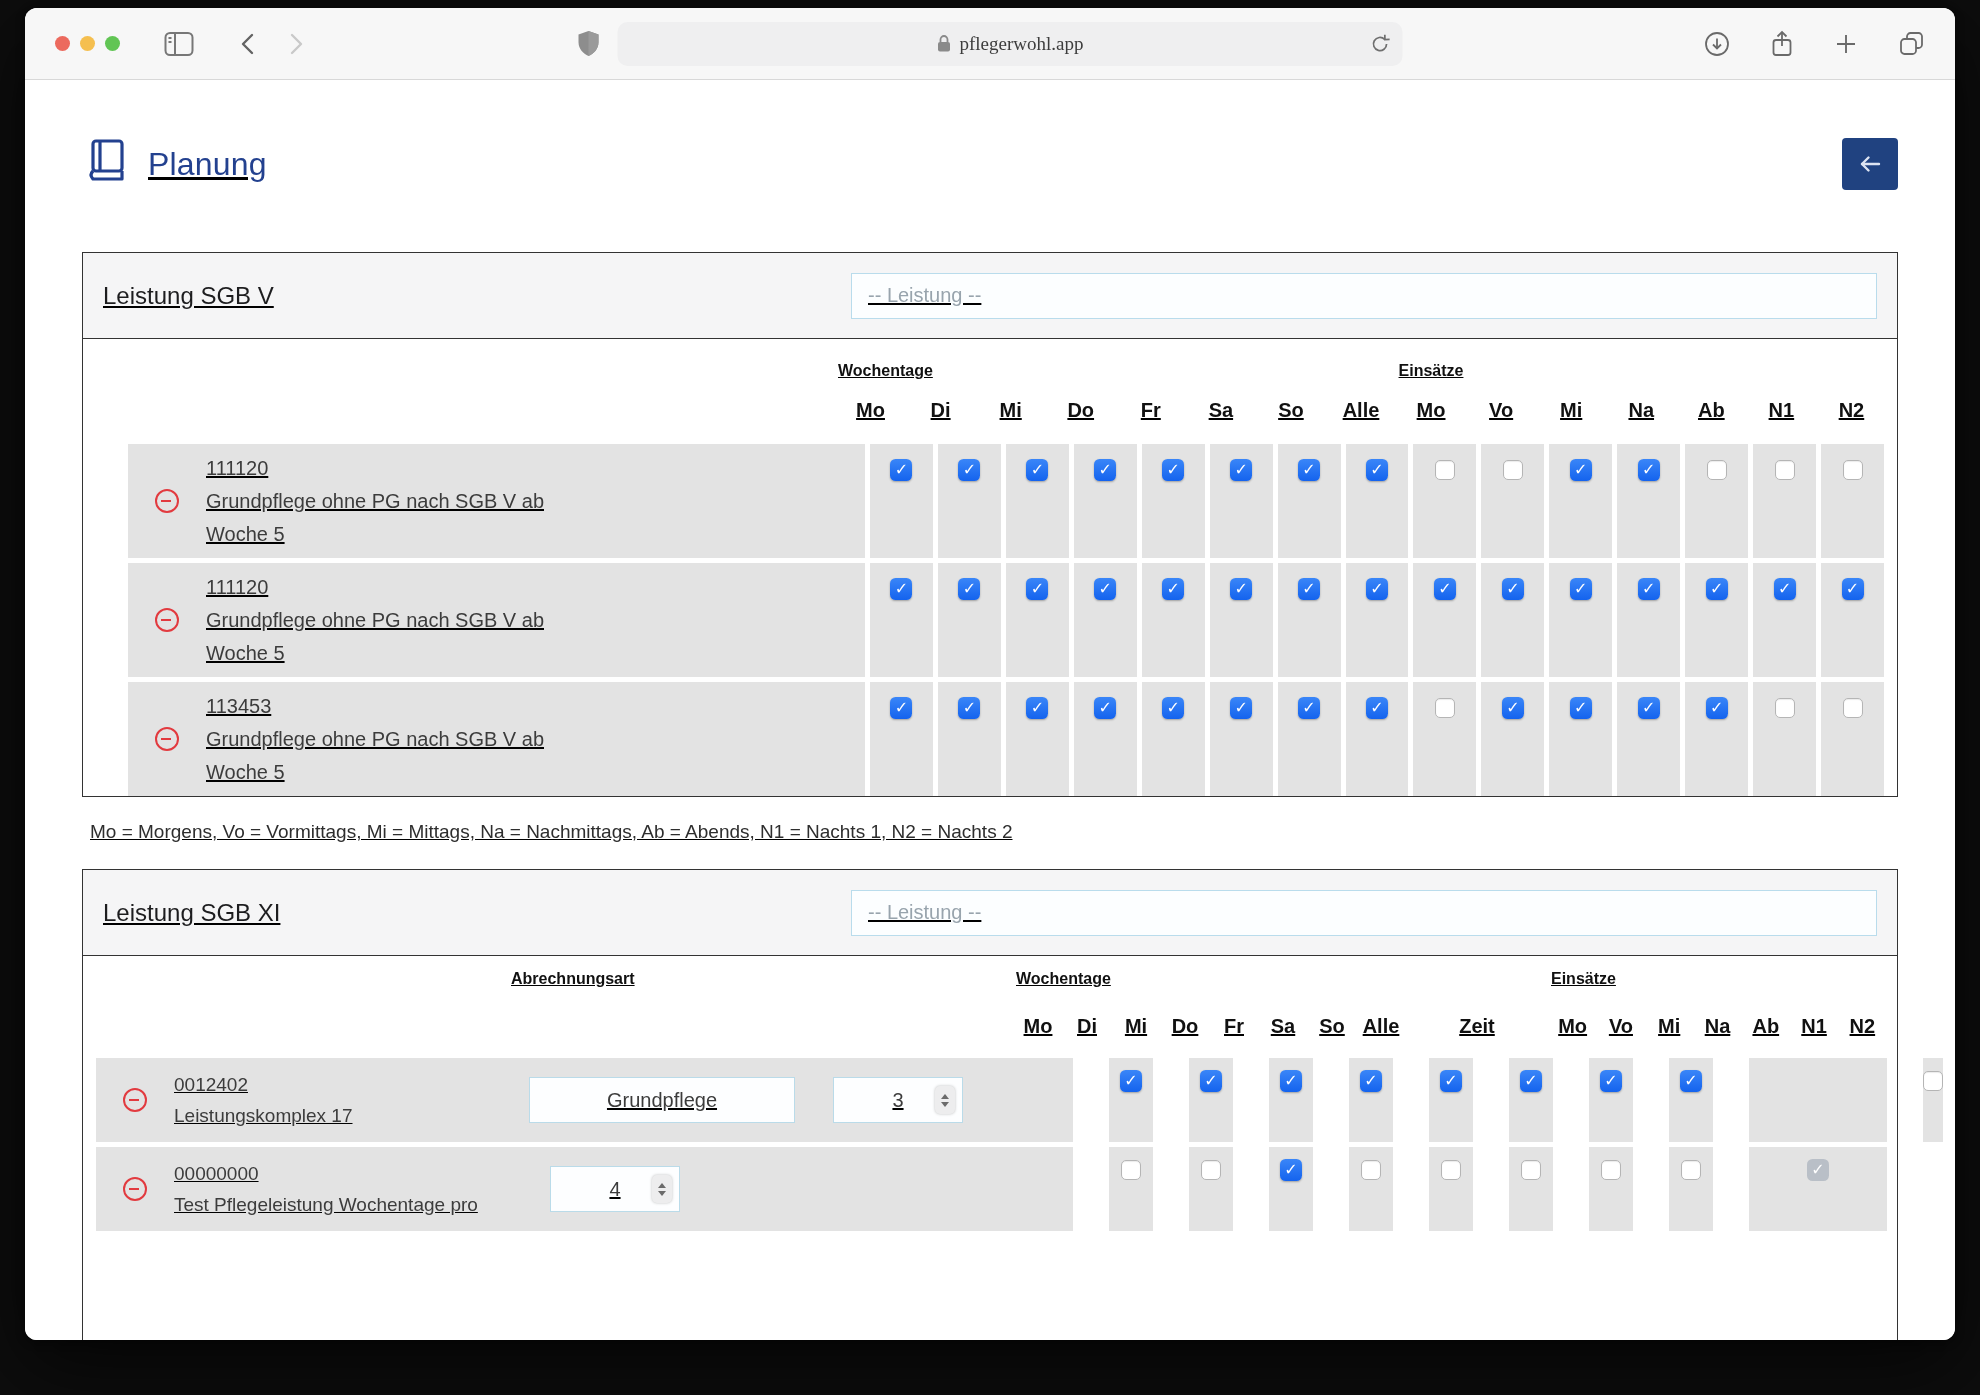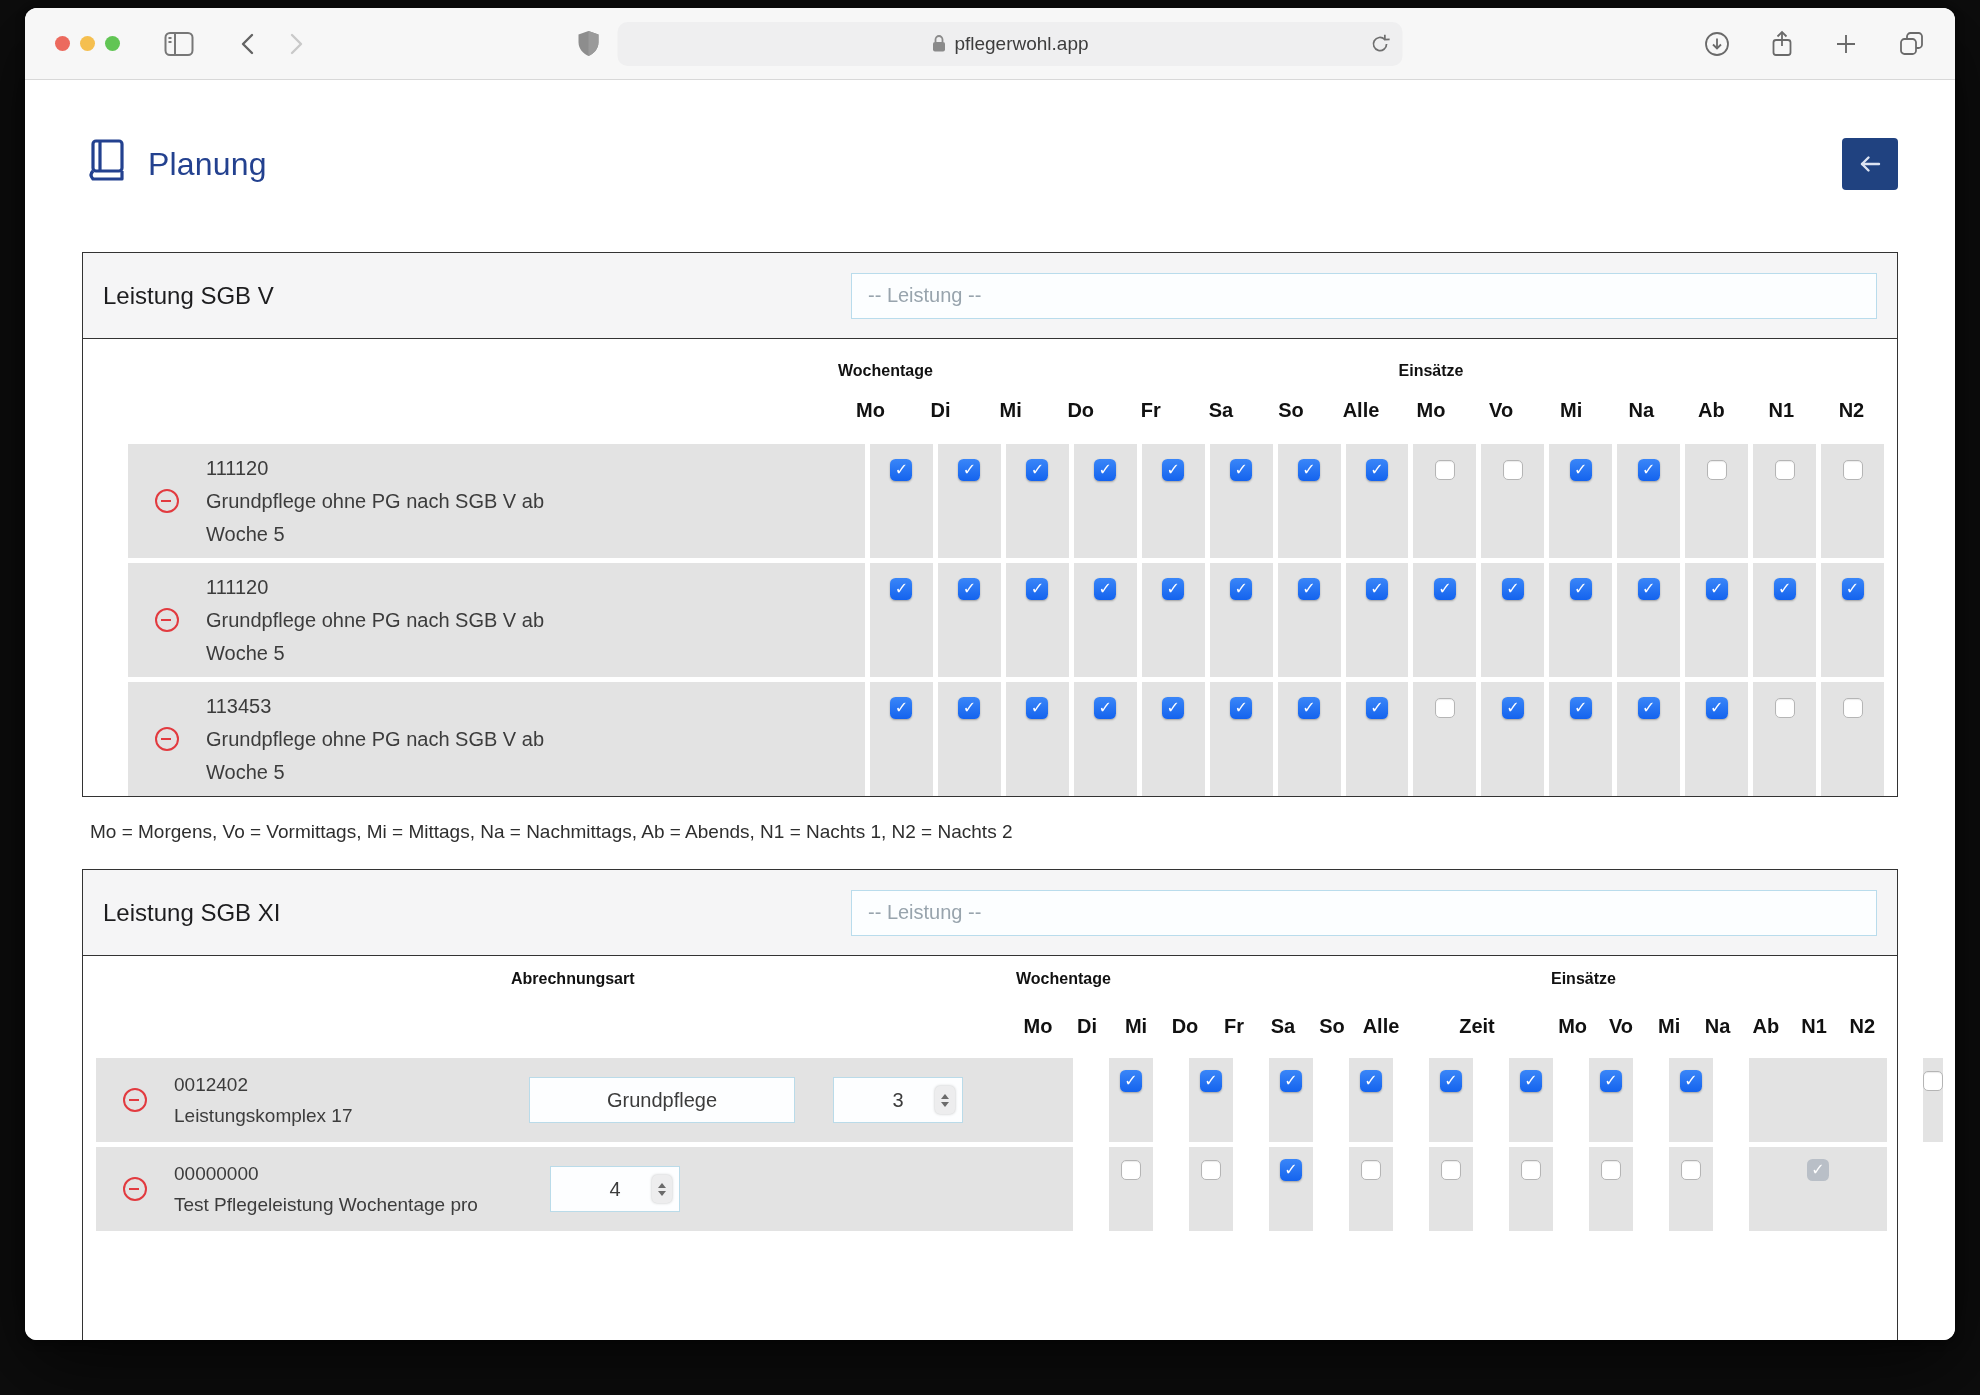--- a/index.html
+++ b/index.html
@@ -26,27 +26,27 @@
   .sidebar-ic { margin-left:44px; }
   .nav-back { margin-left:44px; }
   .nav-fwd { margin-left:24px; }
   .center-wrap {
     position:absolute; left:50%; top:50%; transform:translate(-50%,-50%);
     display:flex; align-items:center;
   }
   .shield-wrap { margin-right:18px; }
   .urlbar {
     width:785px; height:44px; background:#efeff0; border-radius:10px;
-    display:flex; align-items:center; justify-content:center; position:relative;
+    display:flex; align-items:center; justify-content:center; position:relative;font-family:Liberation Serif, serif;
   }
   .url-text { font-size:19px; color:#3d3d3d; margin-left:8px; }
   .reload-wrap { position:absolute; right:12px; top:50%; transform:translateY(-50%); }
   .right-icons { position:absolute; right:30px; display:flex; gap:40px; align-items:center; }
   
-  .content { height:1260px; overflow:hidden; padding:0 57px; background:#fff; }
+  .content { height:1260px; overflow:hidden; padding:0 57px; background:#fff;text-decoration:underline; }
   .page-head { margin-top:56px; height:56px; display:flex; align-items:center; justify-content:space-between; }
   .ph-left { display:flex; align-items:center; gap:18px; }
   .page-title { font-size:32px; font-weight:500; color:#23418f; letter-spacing:.2px; }
   .back-btn {
     width:56px; height:52px; background:#204280; border:none; border-radius:4px;
     display:flex; align-items:center; justify-content:center; cursor:pointer;
   }
   .card { border:1.5px solid #333; background:#fff; margin-top:60px; }
   .card-head {
     height:86px; background:#f5f5f6; border-bottom:1.5px solid #333;

